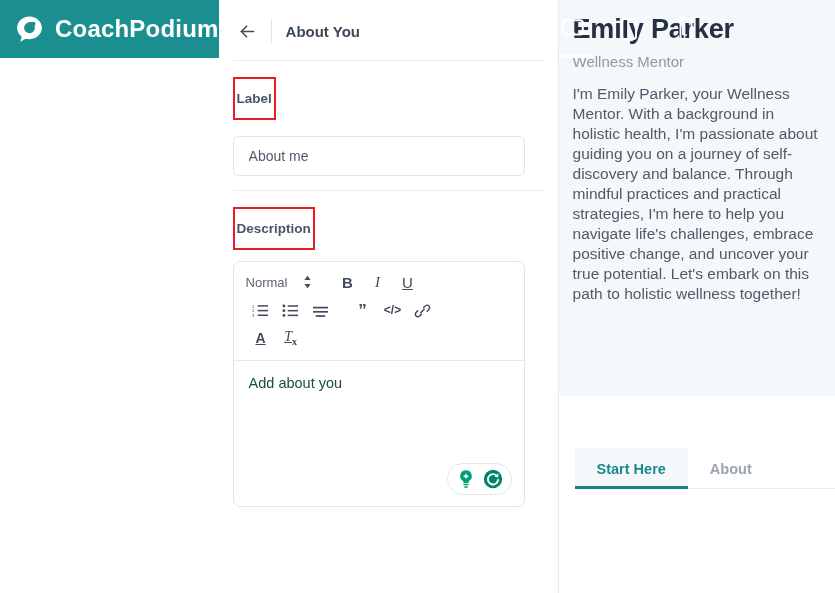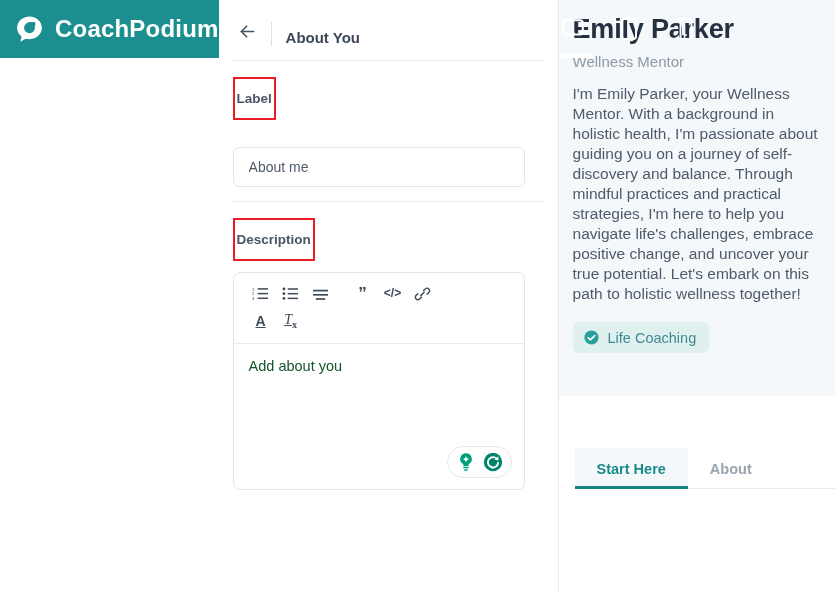--- a/index.html
+++ b/index.html
@@ -52,21 +52,21 @@
 
   
   .left-panel {
     width: 340px; flex: 0 0 340px;
     background: #ffffff;
     border-right: 1px solid #e7eaee;
     position: relative;
     overflow: hidden;
   }
   .panel-head {
-    display: flex; align-items: flex-end;
+    display: flex; align-items: center;
     padding: 16px 14px 0 14px;
   }
   .back-btn {
     width: 30px; height: 30px;
     display: flex; align-items: center; justify-content: center;
     cursor: pointer;
   }
   .head-divider {
     width: 1px; height: 24px; background: #dfe3e8; margin: 0 14px 0 8px;
   }
@@ -81,21 +81,21 @@
   .field-label-wrap { position: relative; display: inline-block; margin-top: 16px; }
   .field-label {
     font-size: 13.5px; font-weight: bold; color: #4a5568;
     display: inline-block; padding: 14px 4px;
   }
   .annot {
     position: absolute; left: 0; top: 0; right: 0; bottom: 0;
     border: 2px solid #ec1c24; pointer-events: none;
   }
   .text-input {
-    margin-top: 27px;
+    margin-top: 16px;
     width: 292px; height: 40px;
     border: 1px solid #e2e6ea; border-radius: 6px;
     background: #ffffff;
     font-family: "Liberation Sans", sans-serif;
     font-size: 14px; color: #4f5b69;
     padding: 0 15px; outline: none;
   }
   .text-input::placeholder { color: #7b8794; }
 
   
@@ -279,20 +279,38 @@
       <div class="field-block">
         <div class="field-label-wrap">
           <span class="field-label">Description</span>
           <span class="annot"></span>
         </div>
       </div>
 
       <div class="editor">
         <div class="editor-toolbar">
 
+          <div class="tb-row">
+            <div class="tb-select">
+              <span class="tb-select-label">Normal</span>
+              <svg width="9" height="14" viewBox="0 0 9 14">
+                <path d="M4.5 0.8 7.6 5H1.4z" fill="#3f4a5a"></path>
+                <path d="M4.5 13.2 1.4 9h6.2z" fill="#3f4a5a"></path>
+              </svg>
+            </div>
+            <div class="tb-btn">
+                <span class="tb-b">B</span>
+              </div>
+            <div class="tb-btn">
+                <span class="tb-i">I</span>
+              </div>
+            <div class="tb-btn">
+                <span class="tb-u">U</span>
+              </div>
+          </div>
 
           <div class="tb-row">
             <div class="tb-btn">
               <svg width="17" height="15" viewBox="0 0 18 16">
                 <text x="0" y="5" font-size="4.5" fill="#3f4a5a" font-family="Liberation Sans, sans-serif">1</text>
                 <text x="0" y="10" font-size="4.5" fill="#3f4a5a" font-family="Liberation Sans, sans-serif">2</text>
                 <text x="0" y="15" font-size="4.5" fill="#3f4a5a" font-family="Liberation Sans, sans-serif">3</text>
                 <rect x="6" y="2.3" width="11" height="1.6" fill="#3f4a5a"></rect>
                 <rect x="6" y="7.3" width="11" height="1.6" fill="#3f4a5a"></rect>
                 <rect x="6" y="12.3" width="11" height="1.6" fill="#3f4a5a"></rect>
@@ -365,29 +383,20 @@
       </div>
 
     </div>
 
     <div class="preview">
 
       <div class="hero">
         <div class="hero-name">Emily Parker</div>
         <div class="hero-role">Wellness Mentor</div>
         <div class="hero-bio">I'm Emily Parker, your Wellness Mentor. With a background in holistic health, I'm passionate about guiding you on a journey of self-discovery and balance. Through mindful practices and practical strategies, I'm here to help you navigate life's challenges, embrace positive change, and uncover your true potential. Let's embark on this path to holistic wellness together!</div>
-        <div class="badges">
-          <span class="badge">
-            <svg width="17" height="17" viewBox="0 0 24 24">
-              <circle cx="12" cy="12" r="10" fill="#2a9d9d"></circle>
-              <path d="M7.4 12.3l3.1 3.1 6.1-6.2" fill="none" stroke="#ffffff" stroke-width="2.3" stroke-linecap="round" stroke-linejoin="round"></path>
-            </svg>
-            <span class="badge-text">Life Coaching</span>
-          </span>
-        </div>
       </div>
 
       <div class="tabs-wrap">
         <div class="tabs">
           <div class="tab active">
             <span>Start Here</span>
           </div>
           <div class="tab">
             <span>About</span>
           </div>

